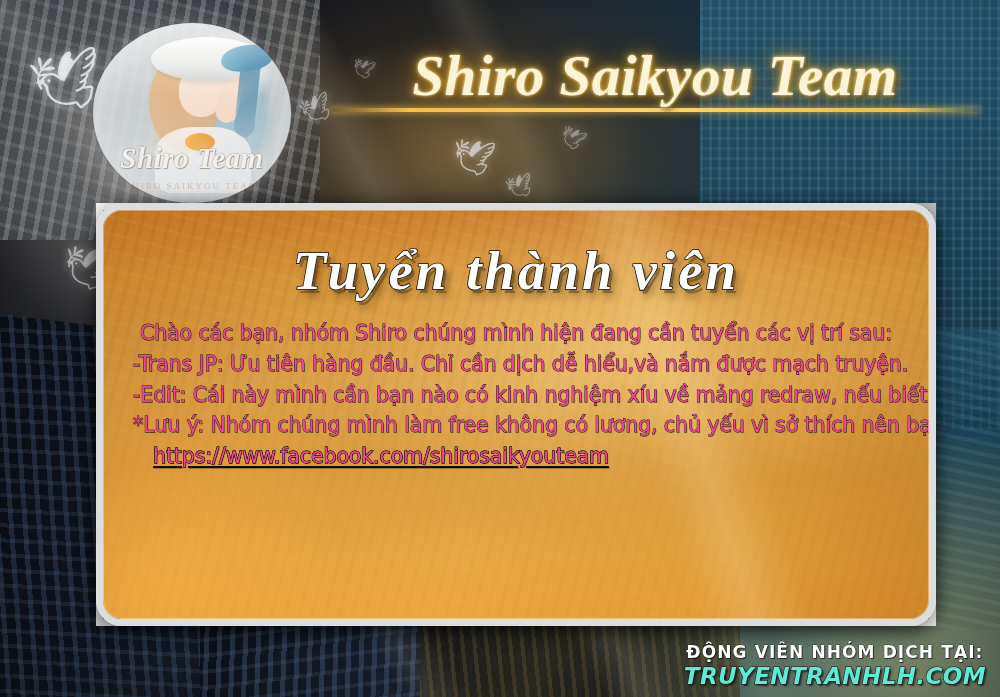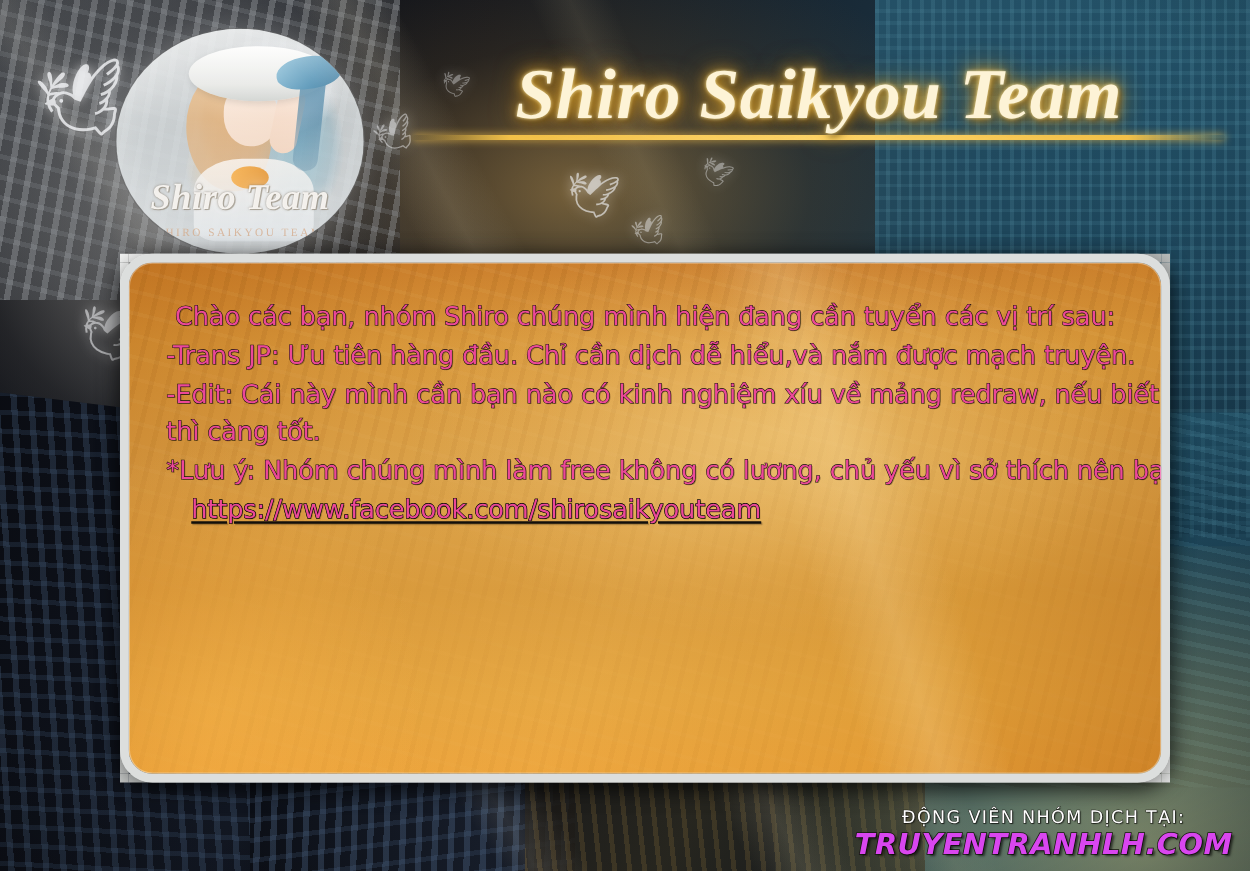--- a/index.html
+++ b/index.html
@@ -323,35 +323,35 @@
   #panel-body .ln.url { text-decoration: underline; text-underline-offset: 3px; margin-left: 20px; }
 
   
   #footer {
     position: absolute;
     right: 14px; bottom: 8px;
     text-align: center;
     font-family: "DejaVu Sans", sans-serif;
   }
   #footer .f1 {
-    font-size: 14px;
-    font-weight: 400;
+    font-size: 17px;
+    font-weight: 700;
     letter-spacing: 1.1px;
     color: #ffffff;
     -webkit-text-stroke: 0.7px #1a1a14;
     paint-order: stroke fill;
     text-shadow: 1px 1px 1px rgba(0,0,0,0.55);
   }
   #footer .f2 {
     margin-top: 1px;
     font-size: 23px;
     font-weight: 700;
     font-style: italic;
     letter-spacing: 0.4px;
-    color: #d946ef;
+    color: #5eead4;
     -webkit-text-stroke: 1.2px #16160f;
     paint-order: stroke fill;
     text-shadow: 2px 2px 2px rgba(0,0,0,0.6);
   }
 </style>
 </head>
 <body>
 
 <div id="page">
 
@@ -393,25 +393,25 @@
     <div class="ttl">Shiro Saikyou Team</div>
     <div class="rule"></div>
   </div>
 
   <div id="panel">
     <div class="panel-fill"></div>
     <div class="panel-tex"></div>
     <div class="panel-glow"></div>
 
     <div class="panel-inner">
+      <div id="panel-heading">Tuyển thành viên</div>
       <div id="panel-body">
           <span class="ln center">Chào các bạn, nhóm Shiro chúng mình hiện đang cần tuyển các vị trí sau:</span>
           <span class="ln">-Trans JP: Ưu tiên hàng đầu. Chỉ cần dịch dễ hiểu,và nắm được mạch truyện.</span>
           <span class="ln">-Edit: Cái này mình cần bạn nào có kinh nghiệm xíu về mảng redraw, nếu biết clean</span>
-          <span class="ln">thì càng tốt.</span>
           <span class="ln">*Lưu ý: Nhóm chúng mình làm free không có lương, chủ yếu vì sở thích nên bạn nào</span>
           <span class="ln url">https://www.facebook.com/shirosaikyouteam</span>
         </div>
     </div>
   </div>
   <div id="panel-ring"></div>
 
   <div id="footer">
     <div class="f1">ĐỘNG VIÊN NHÓM DỊCH TẠI:</div>
     <div class="f2">TRUYENTRANHLH.COM</div>

